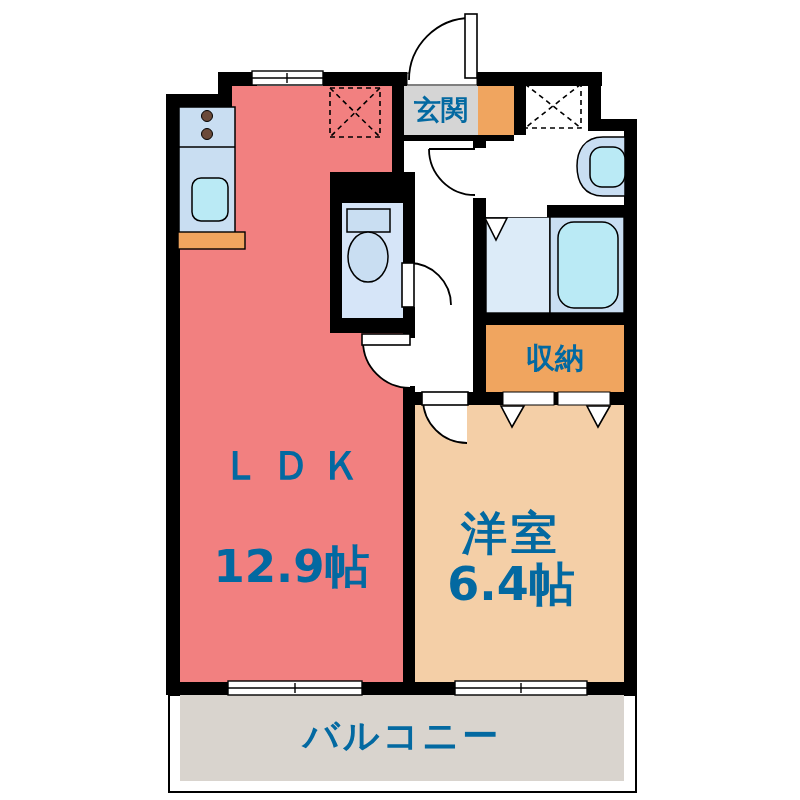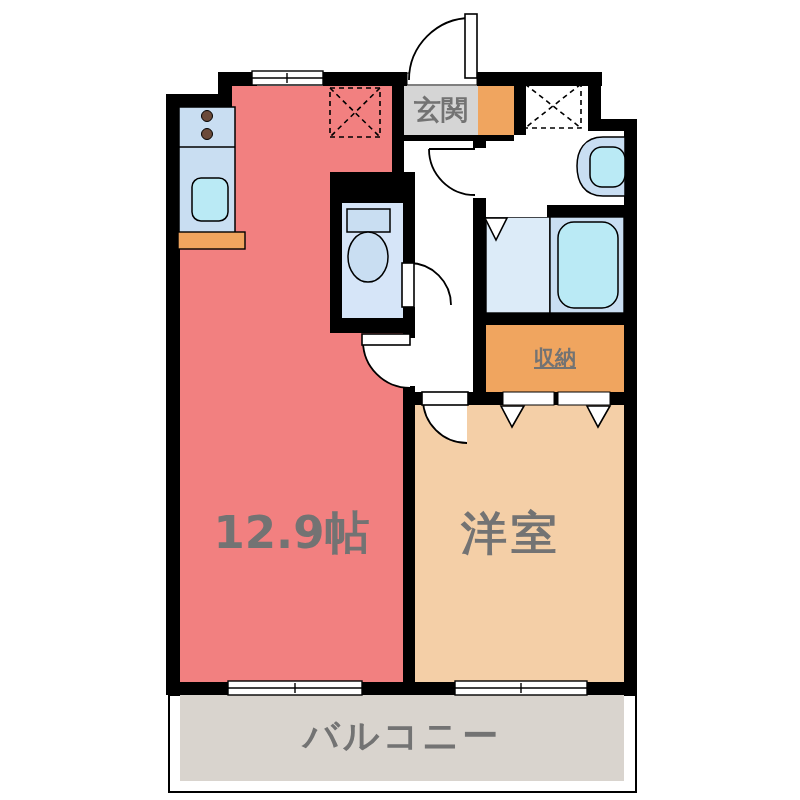--- a/index.html
+++ b/index.html
@@ -10,25 +10,25 @@
   .ldk-floor{background:var(--c-ldk-pink);}
   .yo-floor{background:var(--c-room-peach);}
   .genkan-floor{background:var(--c-entrance-gray);}
   .shoe-floor{background:var(--c-accent-orange);}
   .shuno-floor{background:var(--c-accent-orange);}
   .toilet-floor{background:var(--c-toilet-blue);}
   .balcony-frame{background:#fff;border:2px solid var(--c-wall-black,#000);box-sizing:border-box;}
   .balcony-floor{background:var(--c-balcony-gray);}
   .mask{background:#fff;}
   .label{position:absolute;display:flex;align-items:center;justify-content:center;
-         color:#737373;font-weight:700;line-height:1;white-space:nowrap;}
+         color:#0369a1;font-weight:700;line-height:1;white-space:nowrap;}
   .lbl-genkan{font-size:27px;}
-  .lbl-shuno{font-size:21px;text-decoration:underline;}
+  .lbl-shuno{font-size:29px;}
   .lbl-ldk{font-size:40px;letter-spacing:10px;}
-  .lbl-ldk-size{font-size:45px;}
+  .lbl-ldk-size{font-size:45px;margin-top:34px;}
   .lbl-yo{font-size:46px;letter-spacing:4px;}
   .lbl-yo-size{font-size:46px;}
   .lbl-balcony{font-size:36px;letter-spacing:3px;}
   svg{position:absolute;left:0;top:0;}
   .win{fill:#fff;stroke:#000;stroke-width:1.4;}
   .winline{stroke:#000;stroke-width:1.4;}
   .arc{fill:none;stroke:#000;stroke-width:1.8;}
   .wedge{fill:#fff;stroke:none;}
   .leaf{fill:#fff;stroke:#000;stroke-width:1.6;}
   .dash{fill:none;stroke:#000;stroke-width:1.6;stroke-dasharray:5 4;}
@@ -177,17 +177,19 @@
     </g>
 
     <g>
       <path d="M625,137 H603 C584,137 577,151 577,166 C577,182 584,196 603,196 H625 Z" class="fixB"></path>
       <rect x="590" y="147" width="35" height="40" rx="12" class="fixC"></rect>
     </g>
   </svg>
 
   <div class="label lbl-genkan" style="left:404px;top:94px;width:74px;height:30px;">玄関</div>
   <div class="label lbl-shuno" style="left:486px;top:342px;width:138px;height:32px;">収納</div>
+  <div class="label lbl-ldk" style="left:180px;top:444px;width:223px;height:42px;text-indent:10px;">ＬＤＫ</div>
   <div class="label lbl-ldk-size" style="left:180px;top:508px;width:223px;height:48px;">12.9帖</div>
   <div class="label lbl-yo" style="left:415px;top:509px;width:192px;height:48px;">洋室</div>
+  <div class="label lbl-yo-size" style="left:415px;top:560px;width:192px;height:48px;">6.4帖</div>
   <div class="label lbl-balcony" style="left:180px;top:719px;width:444px;height:40px;font-family:Liberation Mono, monospace;">バルコニー</div>
 
 </div>
 
 </body></html>

